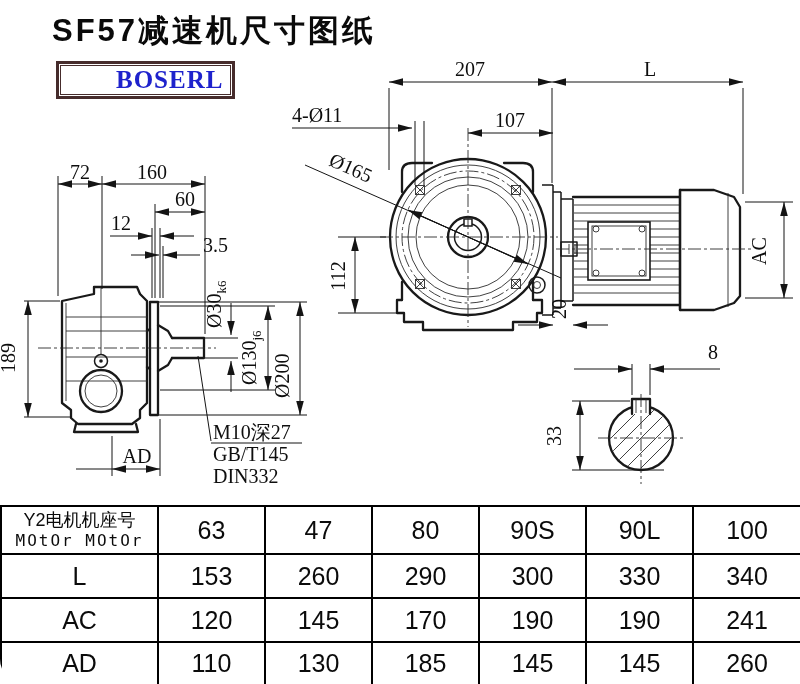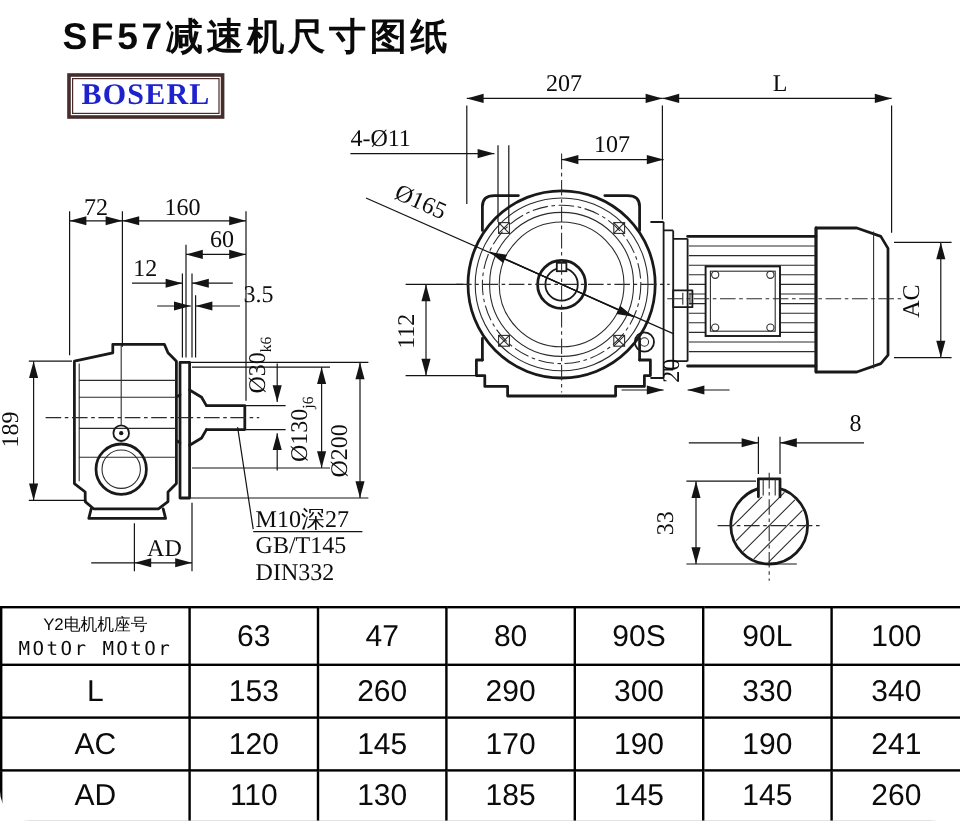--- a/index.html
+++ b/index.html
@@ -2,37 +2,37 @@
 <html><head>
 <meta charset="utf-8">
 <style>
   html,body{margin:0;padding:0;background:#fff;}
   .stage{position:relative;width:800px;height:684px;background:#fff;overflow:hidden;
          font-family:"Liberation Sans",sans-serif;color:#000;border-radius:25px;}
   .title{position:absolute;left:52px;top:10px;font-size:31px;font-weight:bold;
          letter-spacing:3px;color:#0a0a0a;white-space:nowrap;}
   .logo{position:absolute;left:56px;top:61px;border:3px solid #462c2c;background:#fff;padding:1px;}
   .logo-inner{border:1px solid #462c2c;padding:0 7px;height:28px;display:flex;align-items:center;justify-content:center;}
-  .logo-text{font-family:"Liberation Serif",serif;font-weight:bold;font-size:25px;color:#1e22cc;letter-spacing:1px;}
+  .logo-text{font-family:"Liberation Serif",serif;font-weight:bold;font-size:25px;color:#1e22cc;letter-spacing:1px;margin-left:48px;}
   svg.draw{position:absolute;left:0;top:0;}
   
   .tk{fill:none;stroke:#191919;stroke-width:2.3;stroke-linecap:round;stroke-linejoin:round;}
   .tk2{fill:none;stroke:#191919;stroke-width:1.5;stroke-linejoin:round;}
   .tn{fill:none;stroke:#2b2b2b;stroke-width:0.9;}
   .cl{fill:none;stroke:#2b2b2b;stroke-width:0.9;stroke-dasharray:13 3 3 3;}
   .dn{fill:none;stroke:#141414;stroke-width:1;}
   .dl{marker-start:url(#ar);marker-end:url(#ar);}
   .me{marker-end:url(#ar);}
   .ds{font-family:"Liberation Serif",serif;font-size:20px;fill:#0e0e0e;}
   .sub{font-size:13px;}
   
   .size-table{position:absolute;left:0;top:505px;width:800px;height:179px;border-collapse:collapse;table-layout:fixed;}
   .size-table td{border:2px solid #000;text-align:center;vertical-align:middle;padding:0;
                  font-size:25px;color:#0b0b0b;}
-  .t-label-cn{font-size:14px;line-height:22px;}
+  .t-label-cn{font-size:18px;line-height:22px;}
   .t-label-en{font-family:"DejaVu Sans Mono",monospace;font-size:16px;letter-spacing:2px;line-height:20px;}
   tr.hrow{height:48px;} tr.r1{height:44px;} tr.r2{height:44px;} tr.r3{height:43px;}
 </style>
 </head>
 <body>
 
 <div class="stage">
 
   <div class="title">SF57减速机尺寸图纸</div>
 

